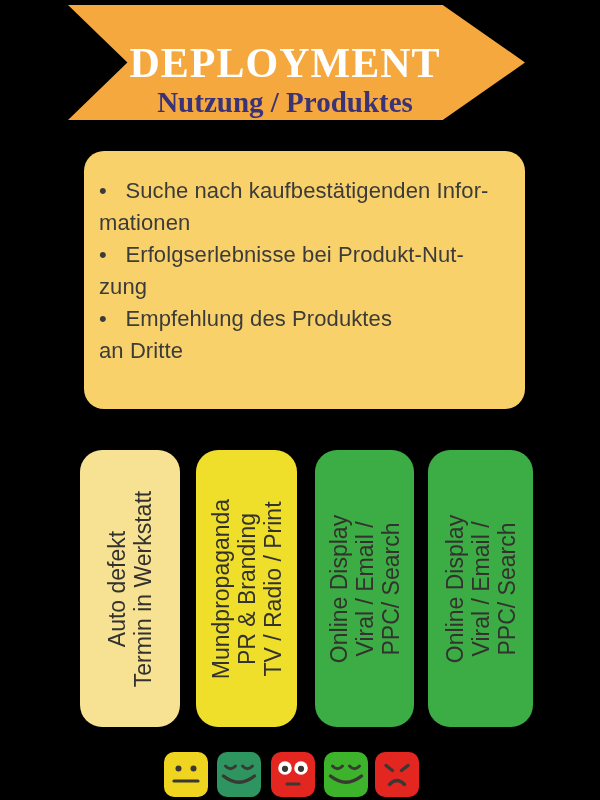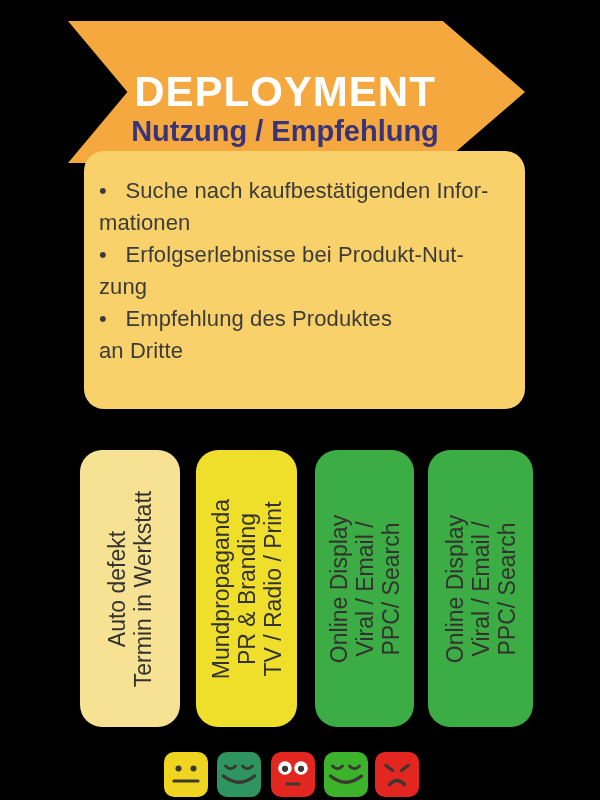--- a/index.html
+++ b/index.html
@@ -2,22 +2,23 @@
 <html><head>
 <meta charset="utf-8">
 <style>
   html,body { margin:0; padding:0; background:#000; }
   .canvas {
     position:relative; width:600px; height:800px; overflow:hidden;
     font-family:"Liberation Sans","DejaVu Sans",sans-serif;
   }
   
   .banner {
-    position:absolute; left:68px; top:21px; width:457px; height:142px;
+    position:absolute; left:68px; top:5px; width:457px; height:115px;
     clip-path:polygon(0 0, 82% 0, 100% 50%, 82% 100%, 0 100%, 13% 50%);
+    font-family:Liberation Serif, serif;
   }
   .banner-inner {
     position:absolute; left:59px; right:82px; top:0; bottom:0;
     display:flex; flex-direction:column; align-items:center; justify-content:center;
     padding-top:32px; text-align:center;
   }
   .banner-title  { font-size:42px; font-weight:bold; letter-spacing:1px; line-height:46px; }
   .banner-subtitle { font-size:29px; font-weight:bold; line-height:32px; }
   
   .summary-box {
@@ -51,21 +52,21 @@
   .emoji-4 { left:324px; } .emoji-5 { left:375px; }
 </style>
 </head>
 <body>
 
 <div class="canvas" style="background-color: rgb(0, 0, 0);">
 
   <div class="banner" style="background-color: rgb(245, 168, 62);">
     <div class="banner-inner">
       <div class="banner-title" style="color: rgb(255, 255, 255);">DEPLOYMENT</div>
-      <div class="banner-subtitle" style="color: rgb(58, 51, 119);">Nutzung / Empfehlung</div>
+      <div class="banner-subtitle" style="color: rgb(58, 51, 119);">Nutzung / Produktes</div>
     </div>
   </div>
 
   <div class="summary-box" style="background-color: rgb(249, 209, 107);">
     <div class="summary-text" style="color: rgb(59, 59, 57);">•   Suche nach kaufbestätigenden Infor-
 mationen
 •   Erfolgserlebnisse bei Produkt-Nut-
 zung
 •   Empfehlung des Produktes
 an Dritte</div>

